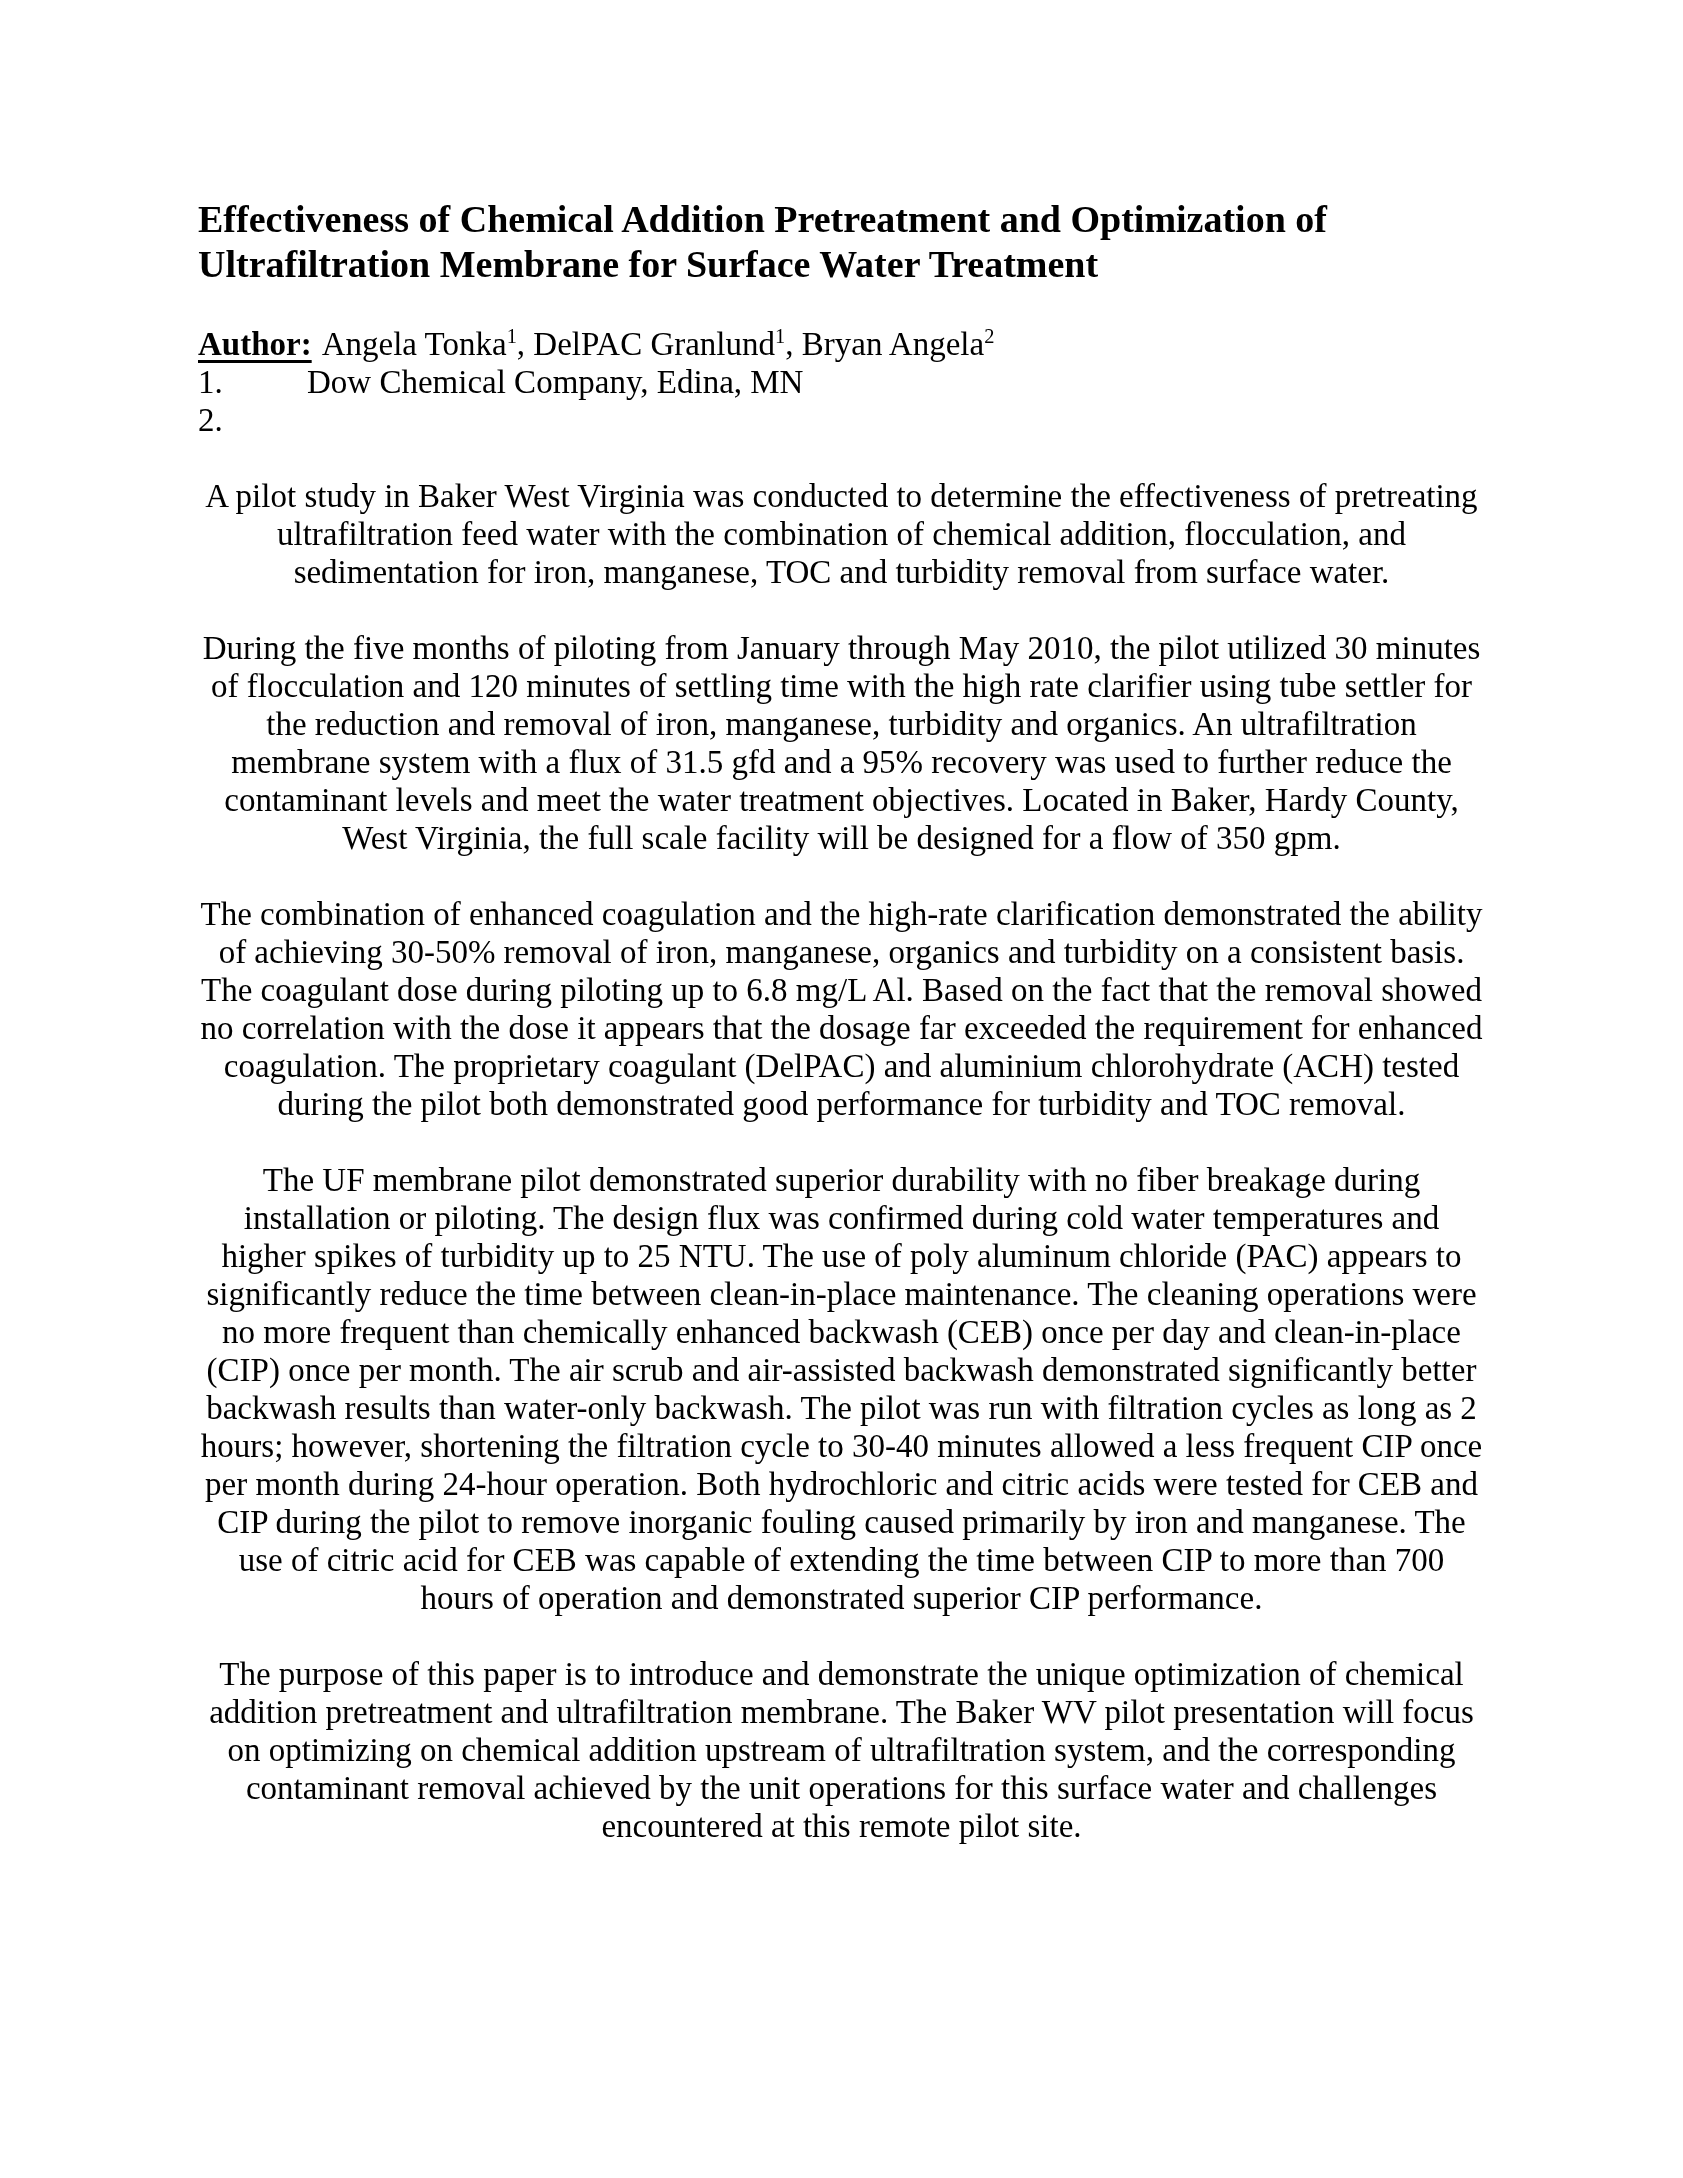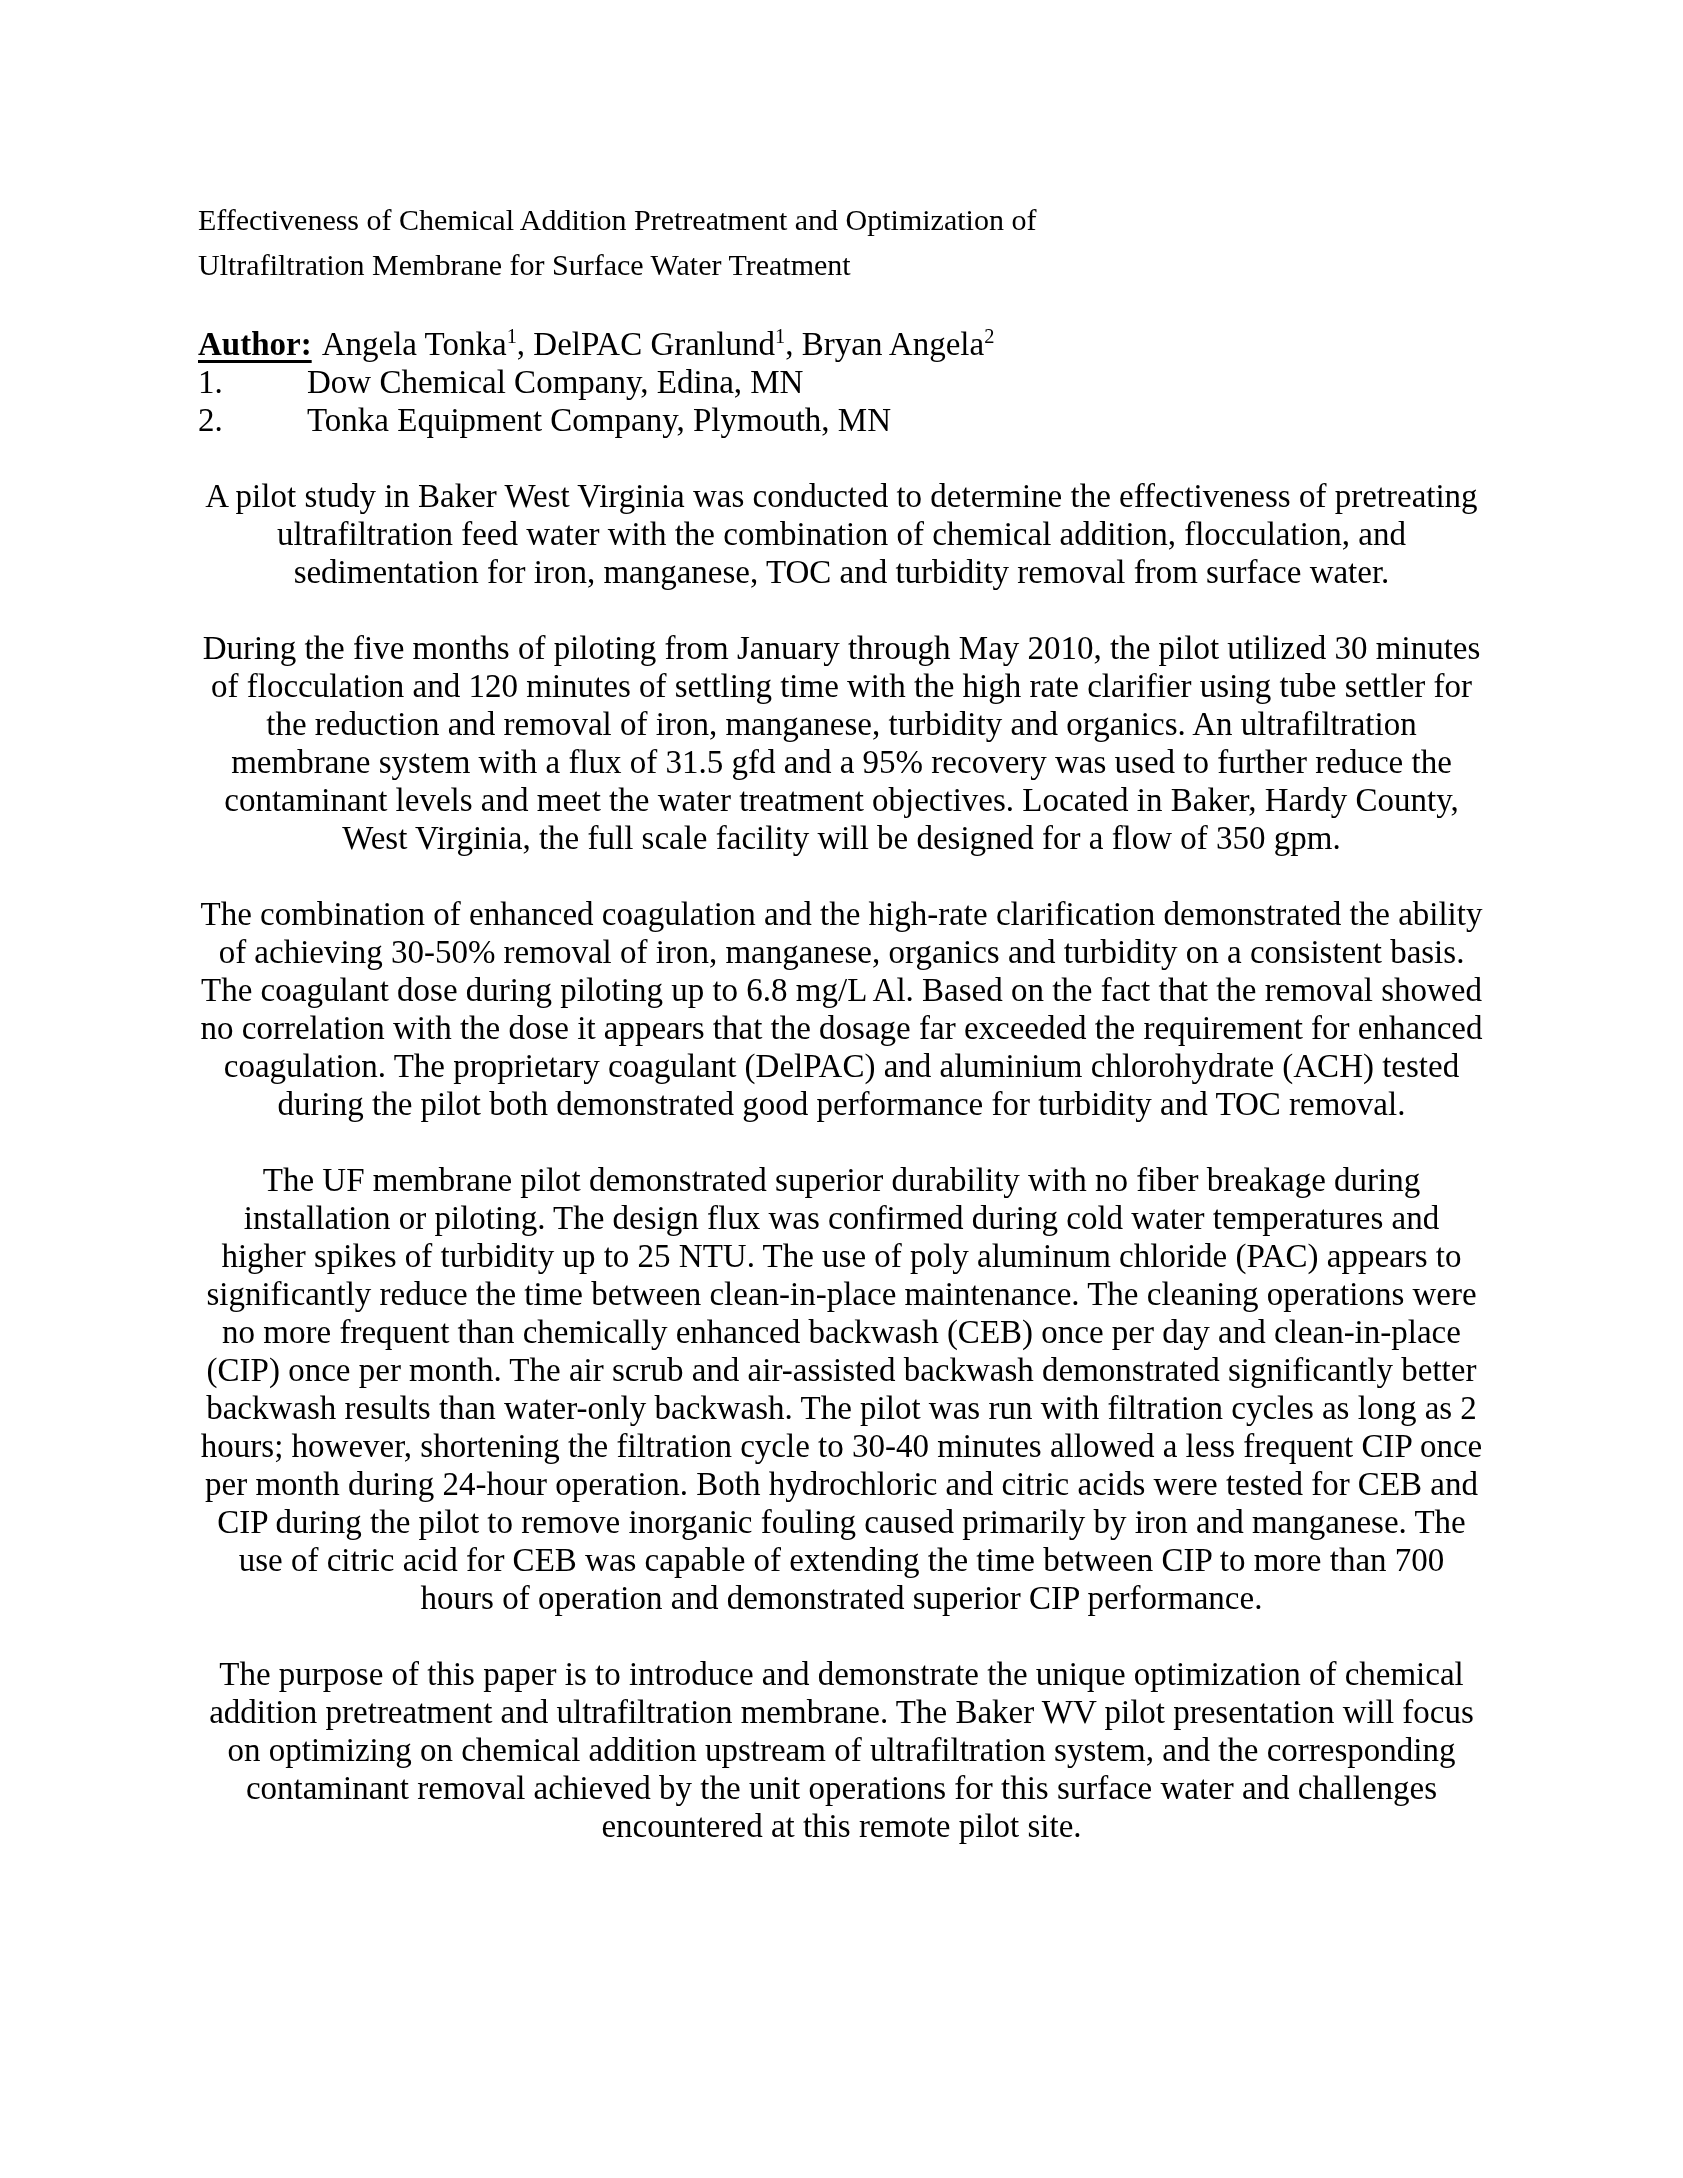--- a/index.html
+++ b/index.html
@@ -12,23 +12,23 @@
     width: 1683px;
     height: 2178px;
     background: #ffffff;
     box-sizing: border-box;
     padding: 197px 198px 0 198px;
     font-family: "Liberation Serif", serif;
     color: #000000;
     -webkit-font-smoothing: antialiased;
   }
   .doc-title {
-    font-size: 30px;
+    font-size: 38px;
     line-height: 45px;
-    font-weight: normal;
+    font-weight: bold;
     margin: 0 0 38px 0;
   }
   .body-text {
     font-size: 33px;
     line-height: 38px;
   }
   .author-block {
     margin: 0 0 38px 0;
   }
   .author-line .label,
@@ -76,21 +76,20 @@
   <div class="author-block body-text">
     <div class="author-line">
       <span class="label">Author:</span><span>Angela Tonka</span><sup>1</sup><span>, </span><span>DelPAC Granlund</span><sup>1</sup><span>, </span><span>Bryan Angela</span><sup>2</sup>
     </div>
     <div class="affil-row">
       <span class="num">1.</span>
       <span>Dow Chemical Company, Edina, MN</span>
     </div>
     <div class="affil-row">
       <span class="num">2.</span>
-      <span>Tonka Equipment Company, Plymouth, MN</span>
     </div>
   </div>
 
 
   <div class="abstract body-text">
     <p>A pilot study in Baker West Virginia was conducted to determine the effectiveness of pretreating ultrafiltration feed water with the combination of chemical addition, flocculation, and sedimentation for iron, manganese, TOC and turbidity removal from surface water.</p>
     <p>During the five months of piloting from January through May 2010, the pilot utilized 30 minutes of flocculation and 120 minutes of settling time with the high rate clarifier using tube settler for the reduction and removal of iron, manganese, turbidity and organics. An ultrafiltration membrane system with a flux of 31.5 gfd and a 95% recovery was used to further reduce the contaminant levels and meet the water treatment objectives. Located in Baker, Hardy County, West Virginia, the full scale facility will be designed for a flow of 350 gpm.</p>
     <p>The combination of enhanced coagulation and the high-rate clarification demonstrated the ability of achieving 30-50% removal of iron, manganese, organics and turbidity on a consistent basis. The coagulant dose during piloting up to 6.8 mg/L Al. Based on the fact that the removal showed no correlation with the dose it appears that the dosage far exceeded the requirement for enhanced coagulation. The proprietary coagulant (DelPAC) and aluminium chlorohydrate (ACH) tested during the pilot both demonstrated good performance for turbidity and TOC removal.</p>
     <p>The UF membrane pilot demonstrated superior durability with no fiber breakage during installation or piloting. The design flux was confirmed during cold water temperatures and higher spikes of turbidity up to 25 NTU. The use of poly aluminum chloride (PAC) appears to significantly reduce the time between clean-in-place maintenance. The cleaning operations were no more frequent than chemically enhanced backwash (CEB) once per day and clean-in-place (CIP) once per month. The air scrub and air-assisted backwash demonstrated significantly better backwash results than water-only backwash. The pilot was run with filtration cycles as long as 2 hours; however, shortening the filtration cycle to 30-40 minutes allowed a less frequent CIP once per month during 24-hour operation. Both hydrochloric and citric acids were tested for CEB and CIP during the pilot to remove inorganic fouling caused primarily by iron and manganese. The use of citric acid for CEB was capable of extending the time between CIP to more than 700 hours of operation and demonstrated superior CIP performance.</p>
     <p>The purpose of this paper is to introduce and demonstrate the unique optimization of chemical addition pretreatment and ultrafiltration membrane. The Baker WV pilot presentation will focus on optimizing on chemical addition upstream of ultrafiltration system, and the corresponding contaminant removal achieved by the unit operations for this surface water and challenges encountered at this remote pilot site.</p>

